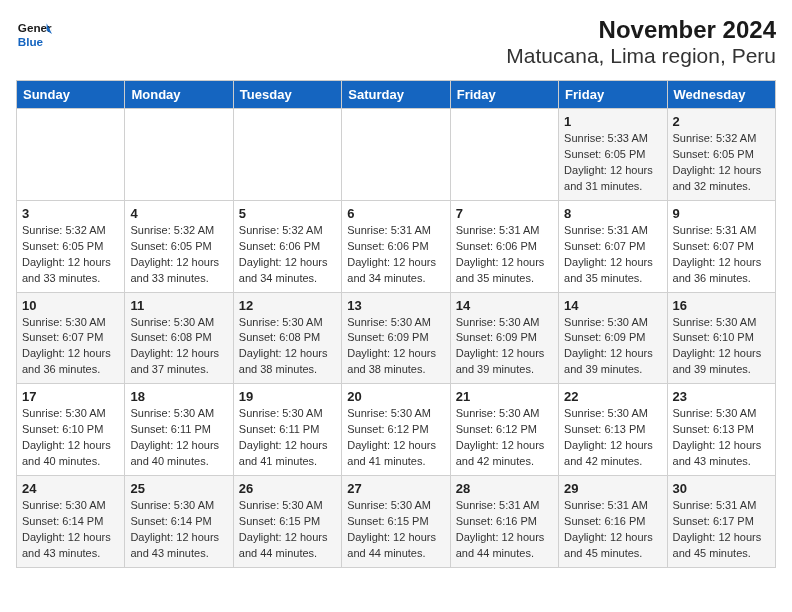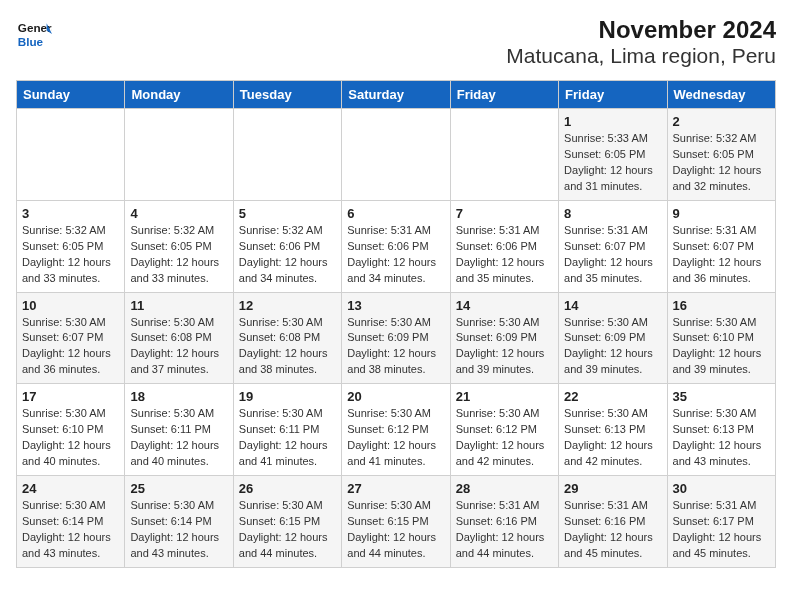--- a/index.html
+++ b/index.html
@@ -250,21 +250,21 @@
 Sunset: 6:12 PM
 Daylight: 12 hours and 42 minutes.</div>
         </td>
         <td>
           <span class="day-num">22</span>
           <div class="day-detail">Sunrise: 5:30 AM
 Sunset: 6:13 PM
 Daylight: 12 hours and 42 minutes.</div>
         </td>
         <td>
-          <span class="day-num">35</span>
+          <span class="day-num">23</span>
           <div class="day-detail">Sunrise: 5:30 AM
 Sunset: 6:13 PM
 Daylight: 12 hours and 43 minutes.</div>
         </td>
       </tr>
       <tr>
         <td>
           <span class="day-num">24</span>
           <div class="day-detail">Sunrise: 5:30 AM
 Sunset: 6:14 PM

